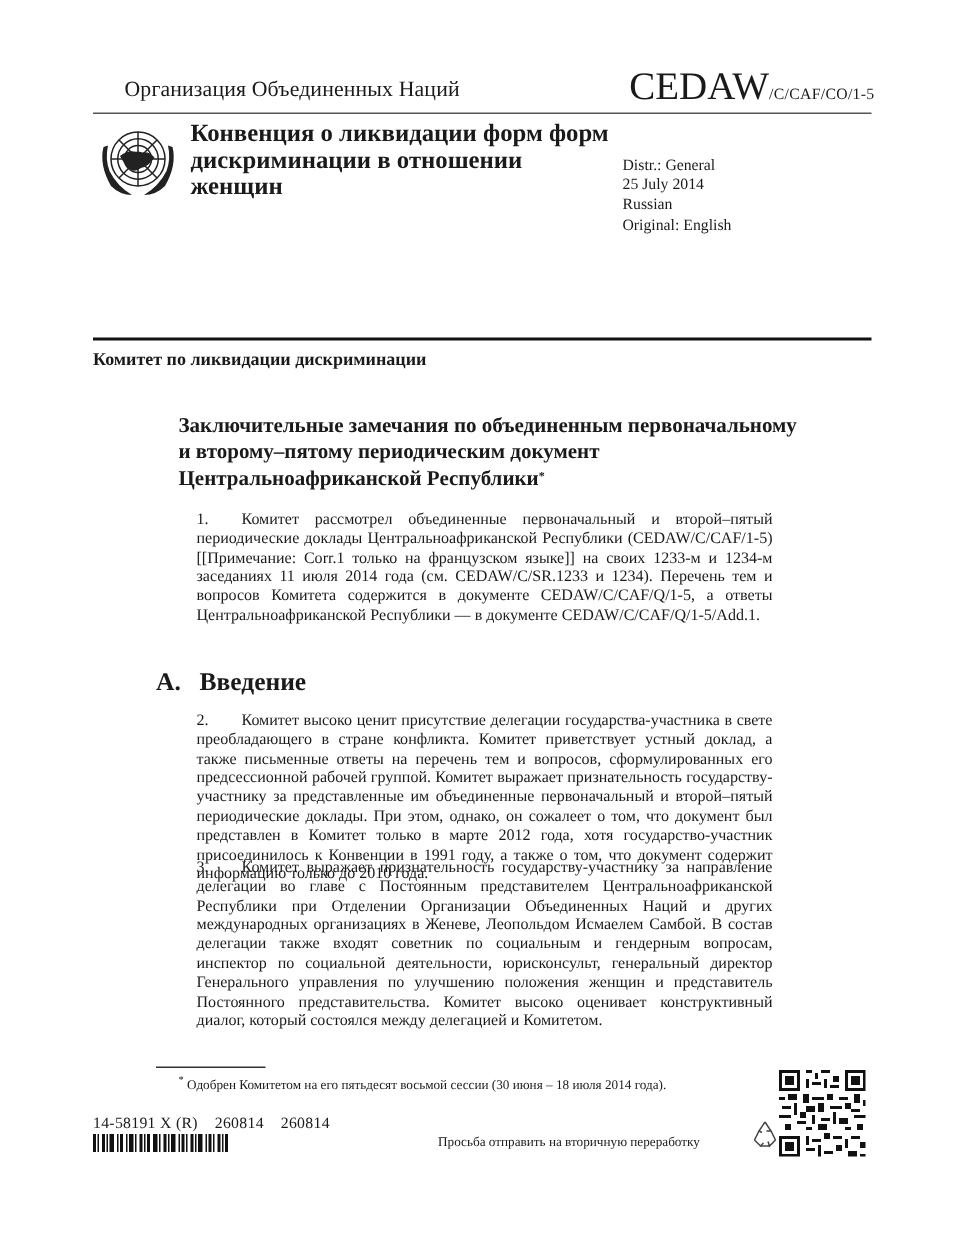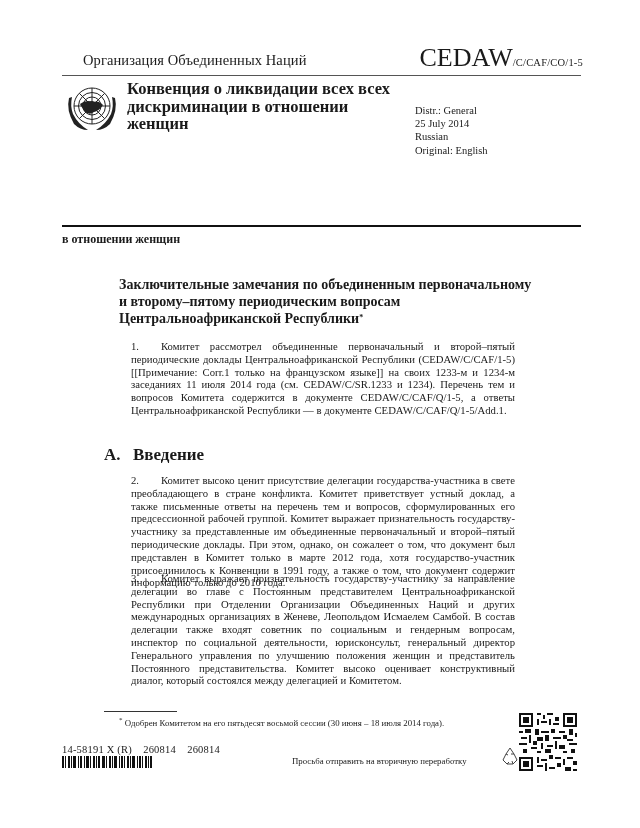--- a/index.html
+++ b/index.html
@@ -52,35 +52,35 @@
     <line x1="15.3" y1="13.3" x2="40.7" y2="38.7"></line>
     <line x1="40.7" y1="13.3" x2="15.3" y2="38.7"></line>
   </g>
   <path d="M16 24 Q22 19 29 22 Q35 20 39 25 Q35 31 30 32 Q25 36 20 31 Z" fill="#222"></path>
   <g fill="#222">
     <path d="M5 18 Q2 30 10 44 Q16 50 24 50 Q14 44 9 34 Q6 26 8 17 Z"></path>
     <path d="M51 18 Q54 30 46 44 Q40 50 32 50 Q42 44 47 34 Q50 26 48 17 Z"></path>
   </g>
 </svg>
 
-<div class="abs conv-title">Конвенция о ликвидации всех всех дискриминации в отношении женщин</div>
+<div class="abs conv-title">Конвенция о ликвидации форм форм дискриминации в отношении женщин</div>
 
 <div class="abs distr">
   <div>Distr.: General</div>
   <div>25 July 2014</div>
   <div>Russian</div>
   <div>Original: English</div>
 </div>
 
 <div class="abs thick-rule"></div>
 <div class="abs committee">
-  <div>в отношении женщин</div>
+  <div>Комитет по ликвидации дискриминации</div>
 </div>
 
-<div class="abs doc-title"><span>Заключительные замечания по объединенным первоначальному и второму–пятому периодическим вопросам Центральноафриканской Республики</span><sup>*</sup></div>
+<div class="abs doc-title"><span>Заключительные замечания по объединенным первоначальному и второму–пятому периодическим документ Центральноафриканской Республики</span><sup>*</sup></div>
 
 <div class="abs para p1"><span class="pnum">1.</span><span>Комитет рассмотрел объединенные первоначальный и второй–пятый периодические доклады Центральноафриканской Республики (CEDAW/C/CAF/1-5) [[Примечание: Corr.1 только на французском языке]] на своих 1233-м и 1234-м заседаниях 11 июля 2014 года (см. CEDAW/C/SR.1233 и 1234). Перечень тем и вопросов Комитета содержится в документе CEDAW/C/CAF/Q/1-5, а ответы Центральноафриканской Республики — в документе CEDAW/C/CAF/Q/1-5/Add.1.</span></div>
 
 <div class="abs section-head"><span class="sec-letter">A.</span><span>Введение</span></div>
 
 <div class="abs para p2"><span class="pnum">2.</span><span>Комитет высоко ценит присутствие делегации государства-участника в свете преобладающего в стране конфликта. Комитет приветствует устный доклад, а также письменные ответы на перечень тем и вопросов, сформулированных его предсессионной рабочей группой. Комитет выражает признательность государству-участнику за представленные им объединенные первоначальный и второй–пятый периодические доклады. При этом, однако, он сожалеет о том, что документ был представлен в Комитет только в марте 2012 года, хотя государство-участник присоединилось к Конвенции в 1991 году, а также о том, что документ содержит информацию только до 2010 года.</span></div>
 
 <div class="abs para p3"><span class="pnum">3.</span><span>Комитет выражает признательность государству-участнику за направление делегации во главе с Постоянным представителем Центральноафриканской Республики при Отделении Организации Объединенных Наций и других международных организациях в Женеве, Леопольдом Исмаелем Самбой. В состав делегации также входят советник по социальным и гендерным вопросам, инспектор по социальной деятельности, юрисконсульт, генеральный директор Генерального управления по улучшению положения женщин и представитель Постоянного представительства. Комитет высоко оценивает конструктивный диалог, который состоялся между делегацией и Комитетом.</span></div>
 
 <div class="abs fn-rule"></div>

